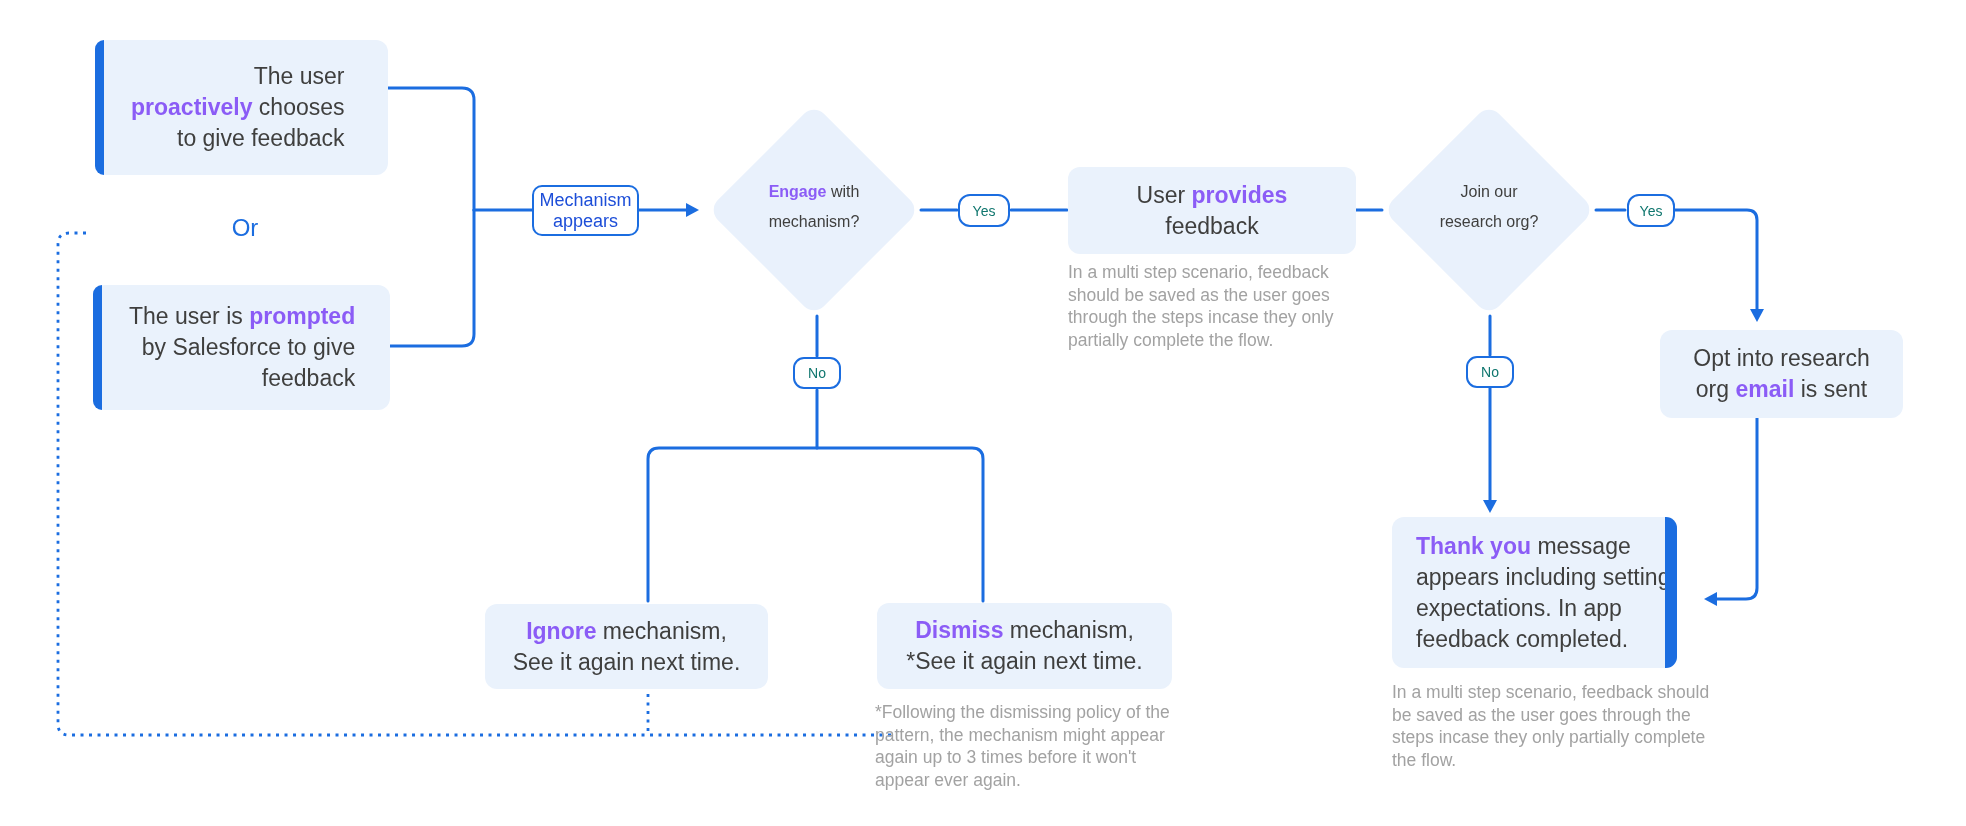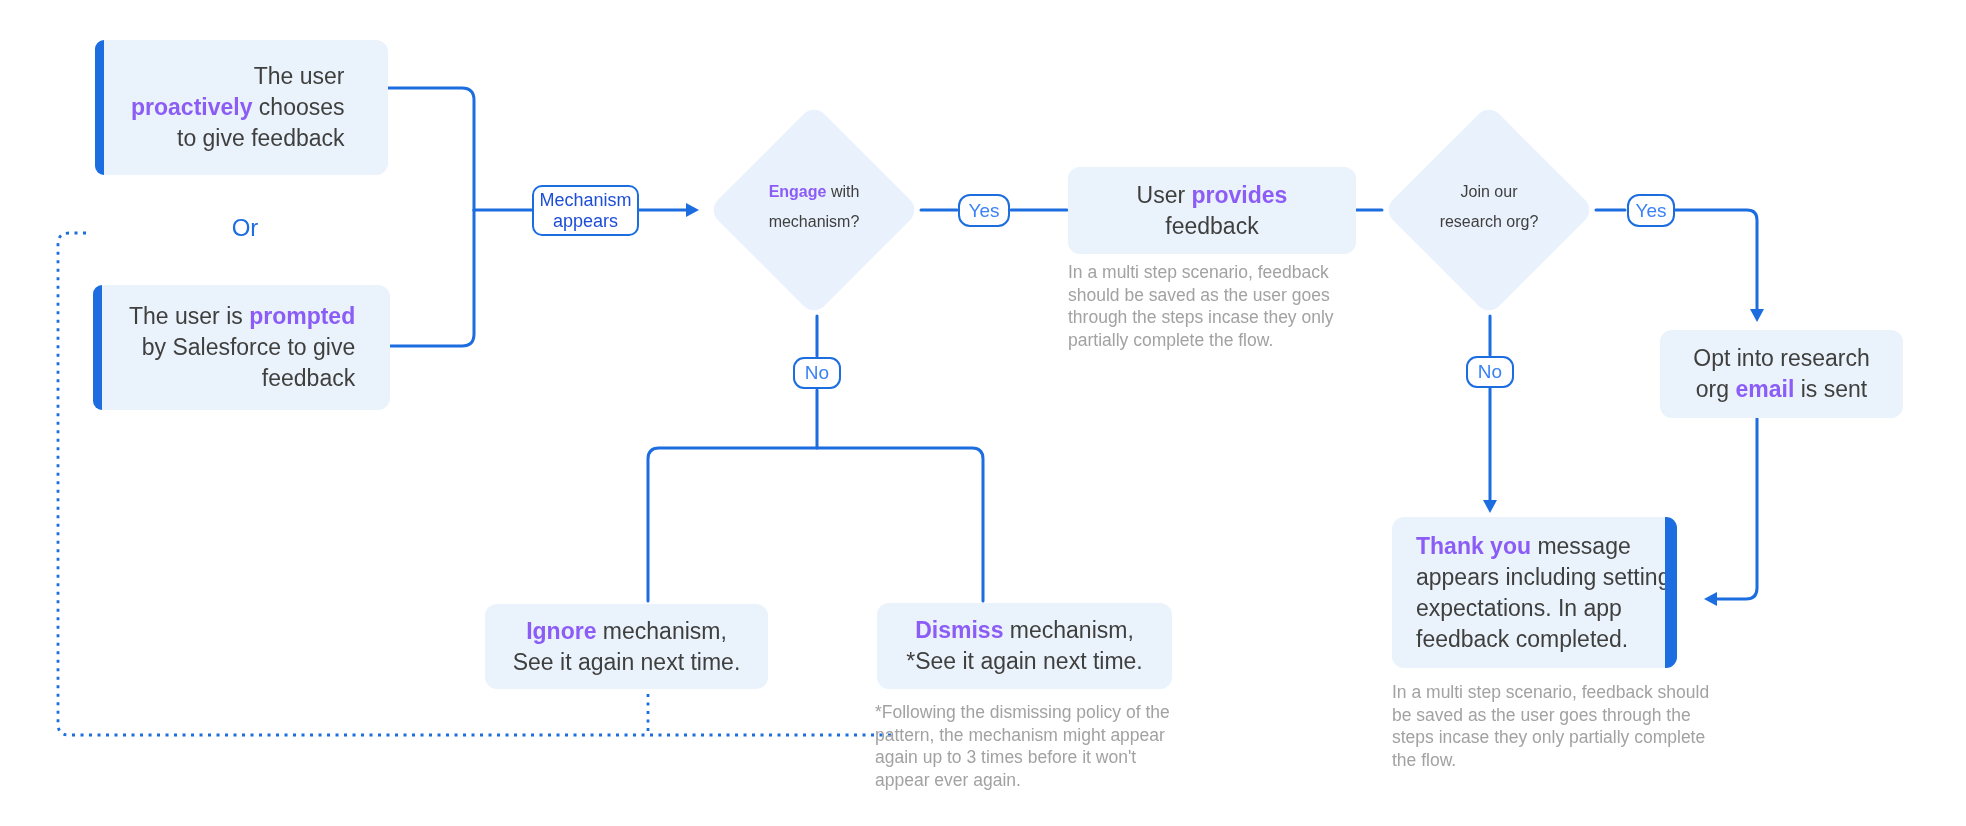--- a/index.html
+++ b/index.html
@@ -9,21 +9,21 @@
   .flowline{stroke:#1b6de0;stroke-width:3;fill:none;stroke-linecap:round;stroke-linejoin:round;}
   .dottedline{stroke:#1b6de0;stroke-width:2.8;fill:none;stroke-dasharray:3 5.5;stroke-linecap:butt;}
   .arrowhead{fill:#1b6de0;stroke:none;}
   .box{position:absolute;background:#eaf2fc;border-radius:12px;display:flex;align-items:center;color:#3f3f3e;font-size:23px;line-height:31px;}
   .box.center{justify-content:center;text-align:center;}
   .box-text{margin:0;white-space:nowrap;width:100%;}
   .box.leftpad .box-text{padding-left:36px;text-align:right;width:auto;}
   .box.thankpad .box-text{padding-left:24px;text-align:left;width:auto;}
   .bar-left{position:absolute;left:0;top:0;bottom:0;width:9px;background:#1b6de0;border-radius:9px 0 0 9px;}
   .bar-right{position:absolute;right:0;top:0;bottom:0;width:12px;background:#1b6de0;border-radius:0 11px 11px 0;}
-  .pill{position:absolute;background:#ffffff;border:2.5px solid #1b6de0;border-radius:11px;display:flex;align-items:center;justify-content:center;font-size:19px;color:#3b82f6;box-sizing:border-box;}
+  .pill{position:absolute;background:#ffffff;border:2.5px solid #1b6de0;border-radius:11px;display:flex;align-items:center;justify-content:center;font-size:14px;color:#0f766e;box-sizing:border-box;}
   .tag{position:absolute;background:#ffffff;border:2.5px solid #1b6de0;border-radius:10px;display:flex;align-items:center;justify-content:center;text-align:center;font-size:18px;line-height:21px;color:#1d4ed8;box-sizing:border-box;}
   .diamond{position:absolute;width:150px;height:150px;background:#e9f1fc;transform:rotate(45deg);border-radius:14px;}
   .dlabel{position:absolute;text-align:center;font-size:16px;line-height:30px;color:#3f3f3e;white-space:nowrap;}
   .note{position:absolute;color:#a2a2a2;font-size:17.5px;line-height:22.5px;white-space:nowrap;}
   .or-label{position:absolute;color:#1b6de0;font-size:24px;text-align:center;}
   b{font-weight:700;color:#8b5cf6;}
 </style>
 </head>
 <body>
 

